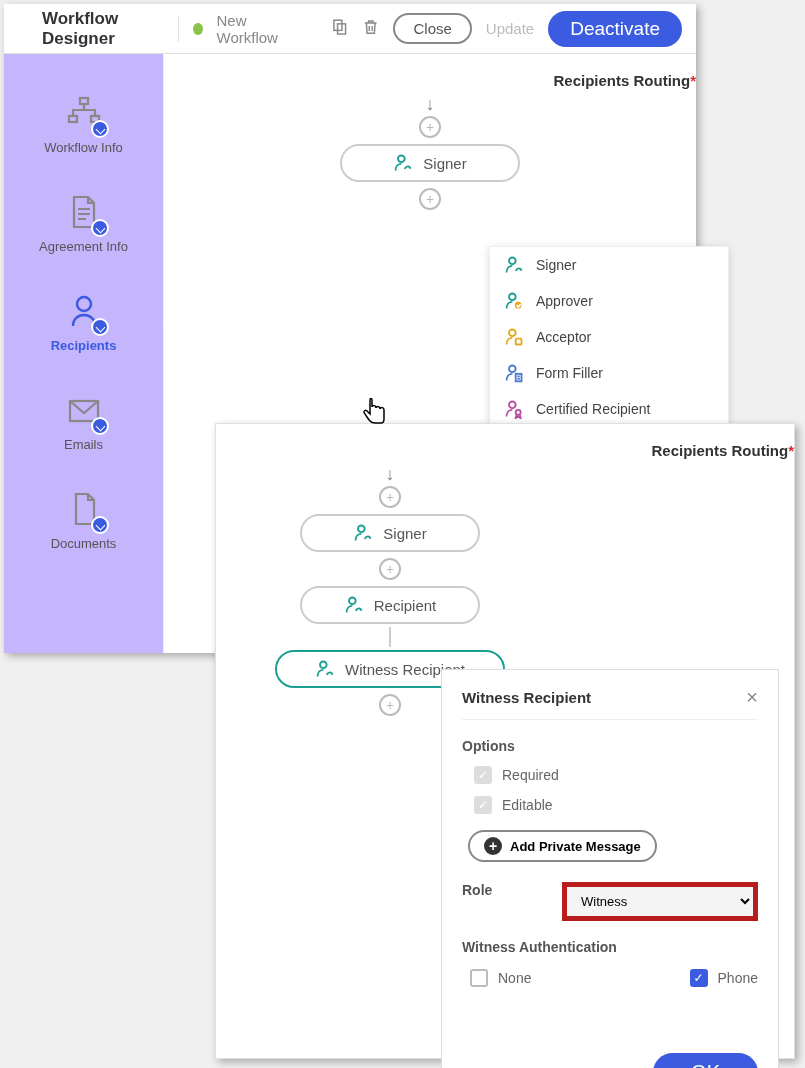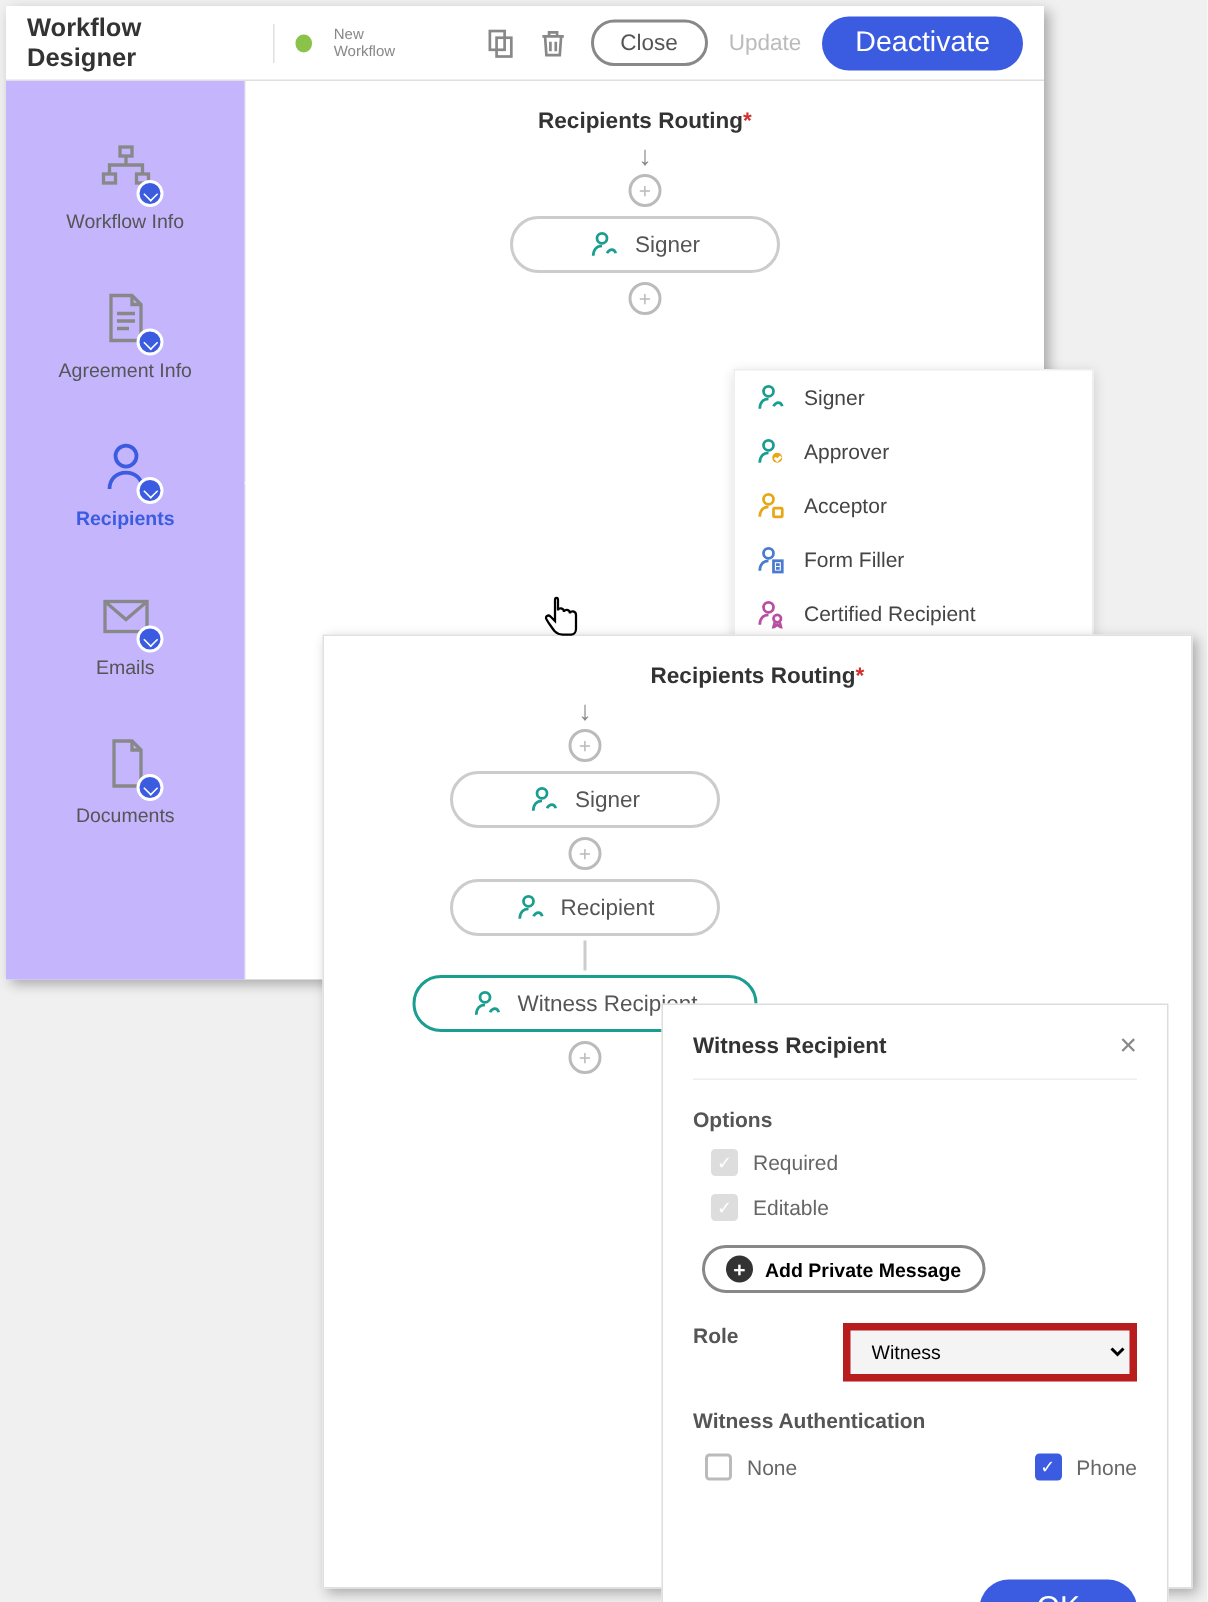--- a/index.html
+++ b/index.html
@@ -2,40 +2,40 @@
 <html><head>
 <meta charset="utf-8">
 <style>
 * { box-sizing: border-box; margin: 0; padding: 0; font-family: -apple-system, BlinkMacSystemFont, "Segoe UI", Arial, sans-serif; }
 body { background: #f0f0f0; position: relative; width: 805px; height: 1068px; overflow: hidden; }
 
 .panel1 { position: absolute; left: 4px; top: 4px; width: 692px; height: 649px; background: #fff; box-shadow: 3px 3px 8px rgba(0,0,0,0.3); }
 .panel2 { position: absolute; left: 215px; top: 423px; width: 580px; height: 636px; background: #fff; box-shadow: 3px 3px 8px rgba(0,0,0,0.3); border: 1px solid #e0e0e0; }
 
 .topbar { height: 50px; border-bottom: 1px solid #e0e0e0; display: flex; align-items: center; padding: 0 14px; gap: 14px; }
-.app-title { font-size: 17px; font-weight: 600; color: #333; }
+.app-title { font-size: 17px; font-weight: 600; color: #333; margin-left: 24px; }
 .vdiv { width: 1px; height: 26px; background: #e0e0e0; }
 .status-dot { width: 12px; height: 12px; border-radius: 50%; background: #8bc34a; }
-.status-text { font-size: 10px; color: #888; }
+.status-text { font-size: 15px; color: #888; }
 .icon-btn { width: 22px; height: 22px; color: #888; cursor: pointer; }
 .btn-close { border: 2px solid #888; color: #555; background: #fff; border-radius: 20px; padding: 5px 18px; font-size: 15px; cursor: pointer; }
 .btn-update { color: #bbb; font-size: 15px; background: none; border: none; }
 .btn-deactivate { background: #3b5be0; color: #fff; border: none; border-radius: 20px; padding: 7px 22px; font-size: 19px; cursor: pointer; }
 
 .main-area { display: flex; height: calc(100% - 50px); }
 .sidebar { width: 160px; background: #c4b5fd; border-right: 1px solid #eee; padding-top: 20px; }
 .nav-item { display: flex; flex-direction: column; align-items: center; padding: 18px 0; cursor: pointer; position: relative; }
 .nav-item.active { color: #3b5be0; }
 .nav-item.active::after { content: ""; position: absolute; right: -10px; top: 50%; width: 0; height: 0; border-top: 10px solid transparent; border-bottom: 10px solid transparent; border-right: 10px solid #fff; transform: translateY(-50%); }
 .nav-icon { width: 42px; height: 42px; position: relative; }
 .nav-label { font-size: 13px; margin-top: 6px; color: #555; }
 .nav-item.active .nav-label { color: #3b5be0; font-weight: 600; }
 
 .canvas { flex: 1; padding: 18px 0; position: relative; }
-.routing-title { text-align: center; font-size: 15px; font-weight: 600; color: #333; }
+.routing-title { text-align: right; font-size: 15px; font-weight: 600; color: #333; }
 .routing-title .req { color: #d32f2f; }
 .flow { display: flex; flex-direction: column; align-items: center; margin-top: 6px; }
 .arrow-down { color: #888; font-size: 18px; line-height: 1; }
 .plus-circle { width: 22px; height: 22px; border: 2px solid #bbb; border-radius: 50%; color: #bbb; display: flex; align-items: center; justify-content: center; font-size: 14px; background: #fff; cursor: pointer; margin: 3px 0; }
 .vline { width: 2px; height: 20px; background: #ccc; }
 .node { border: 2px solid #ccc; border-radius: 24px; padding: 7px 38px; display: flex; align-items: center; gap: 10px; font-size: 15px; color: #555; background: #fff; margin: 3px 0; cursor: pointer; min-width: 180px; justify-content: center; }
 .node.sel { border-color: #1a9e8f; }
 .role-icon { width: 20px; height: 20px; }
 
 .dropdown { position: absolute; left: 325px; top: 192px; width: 240px; background: #fff; box-shadow: 0 2px 8px rgba(0,0,0,0.15); border: 1px solid #eee; }

